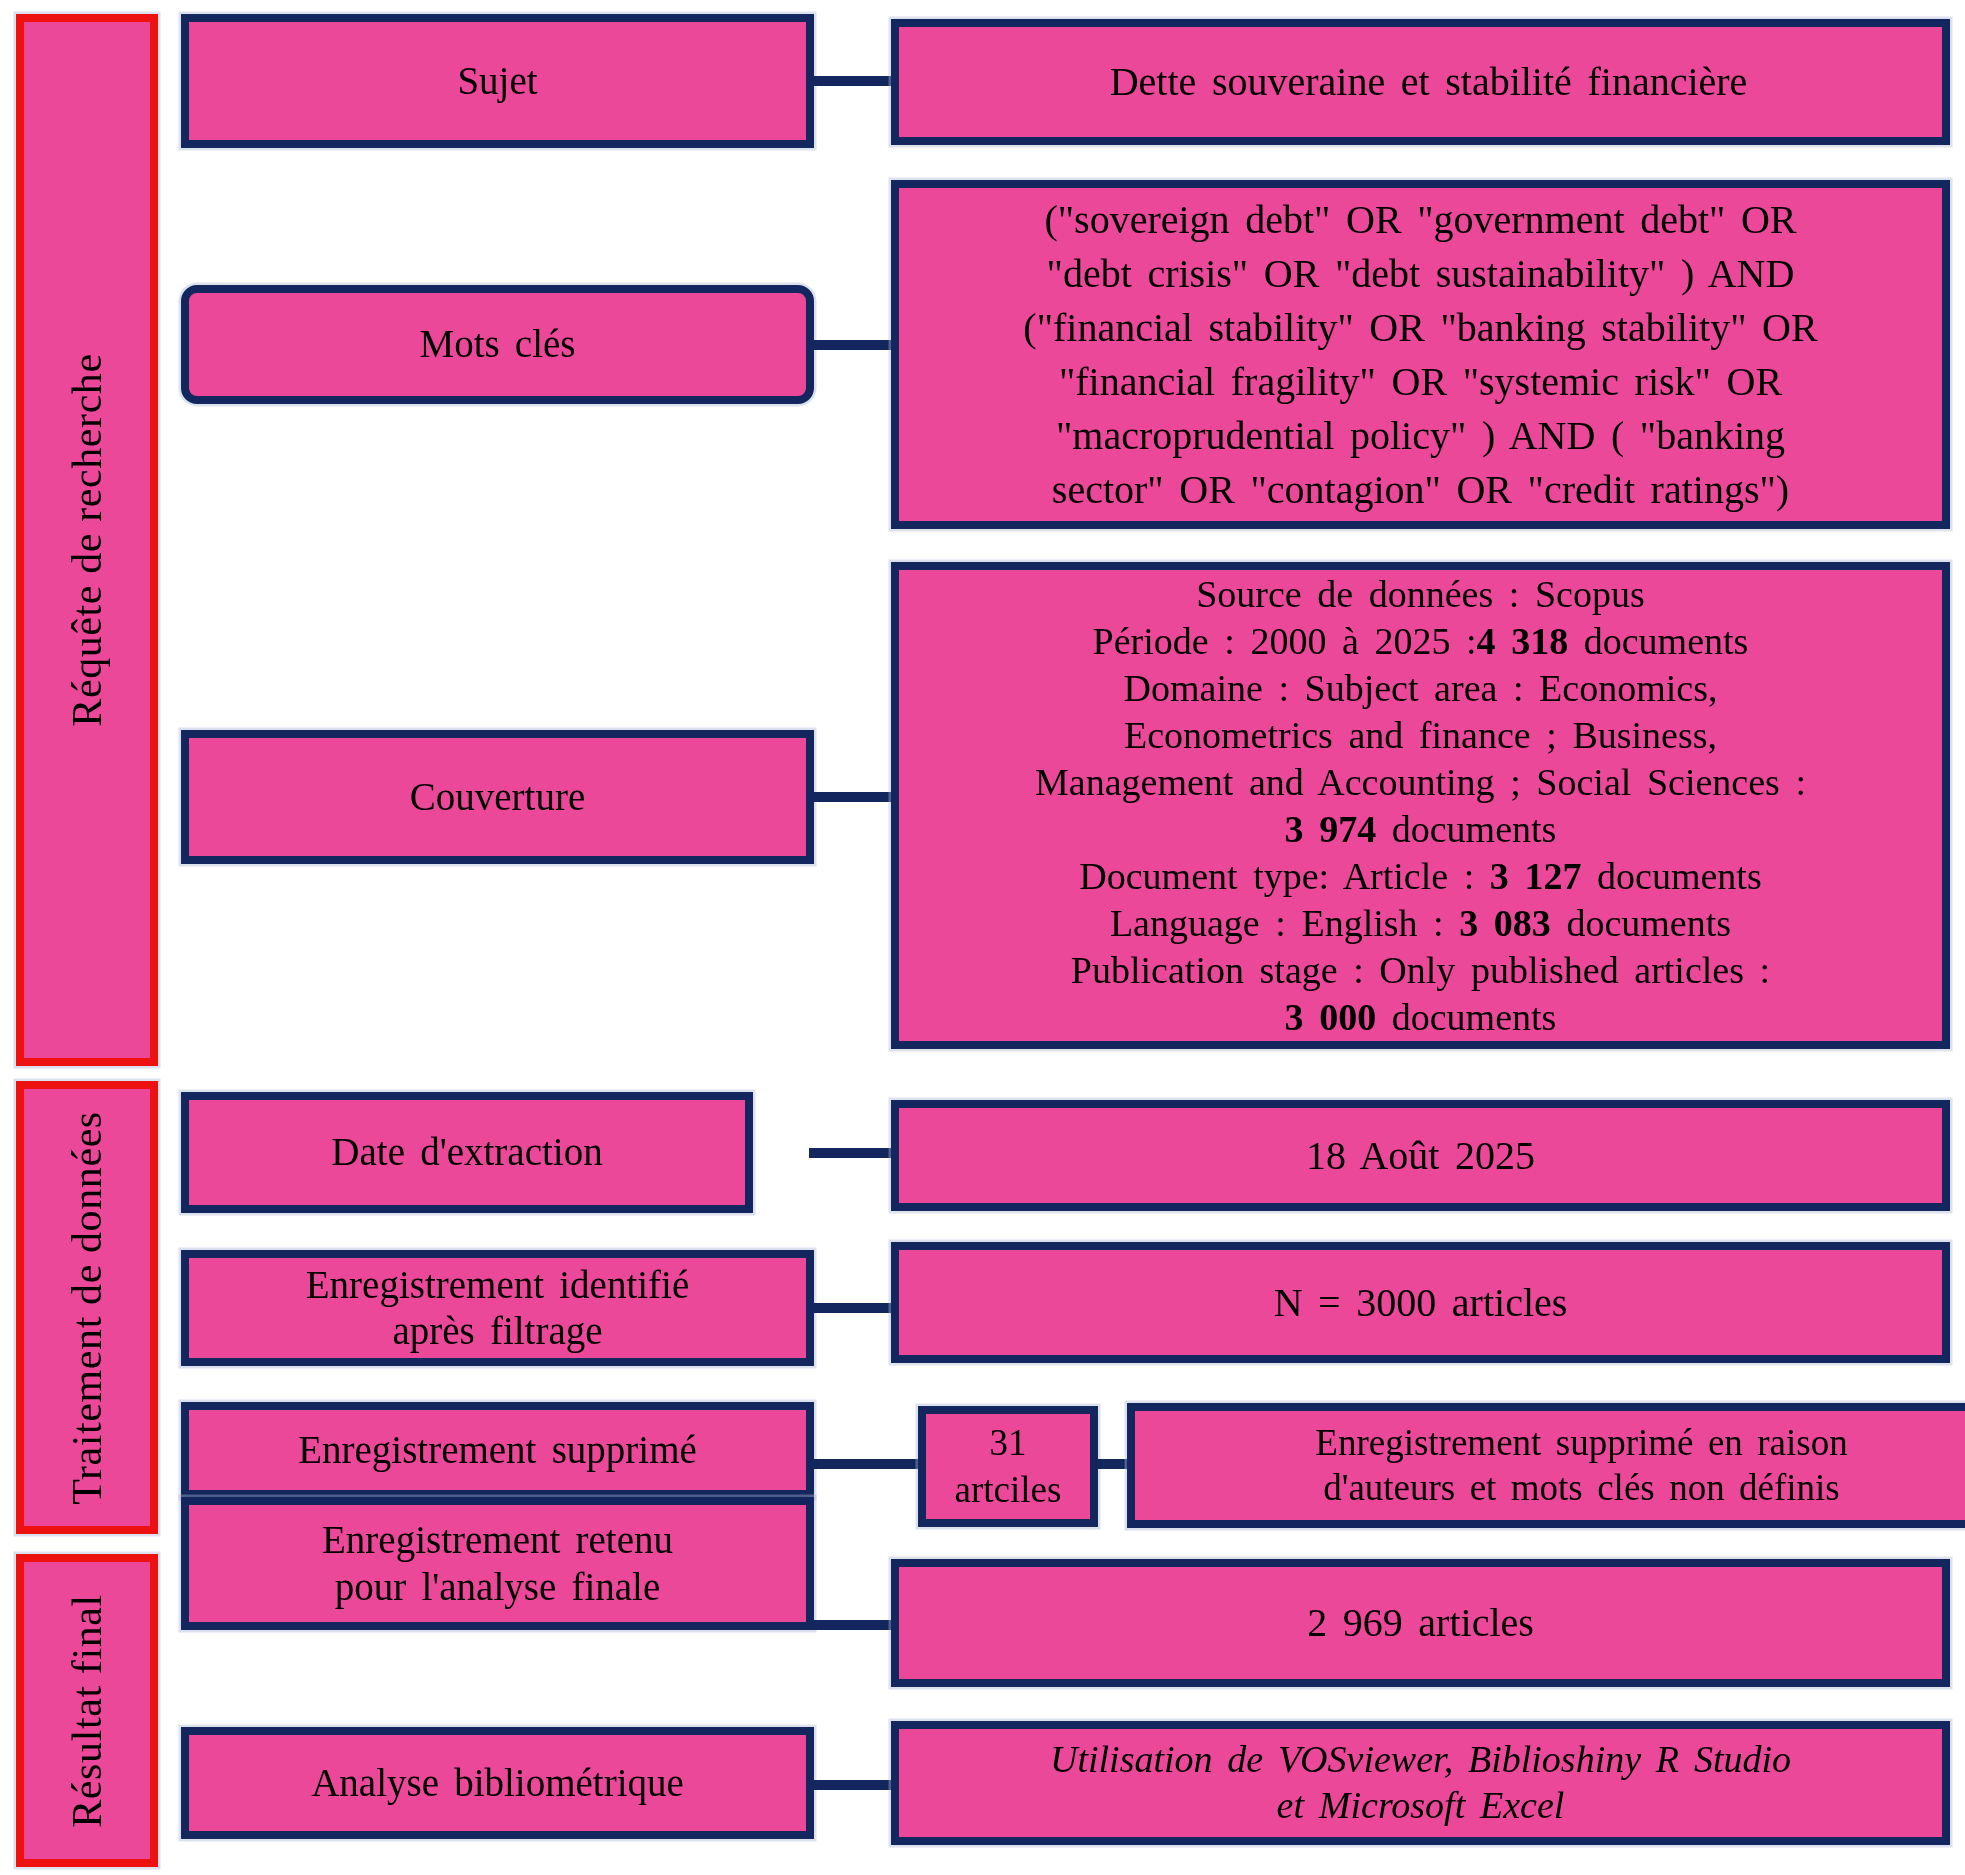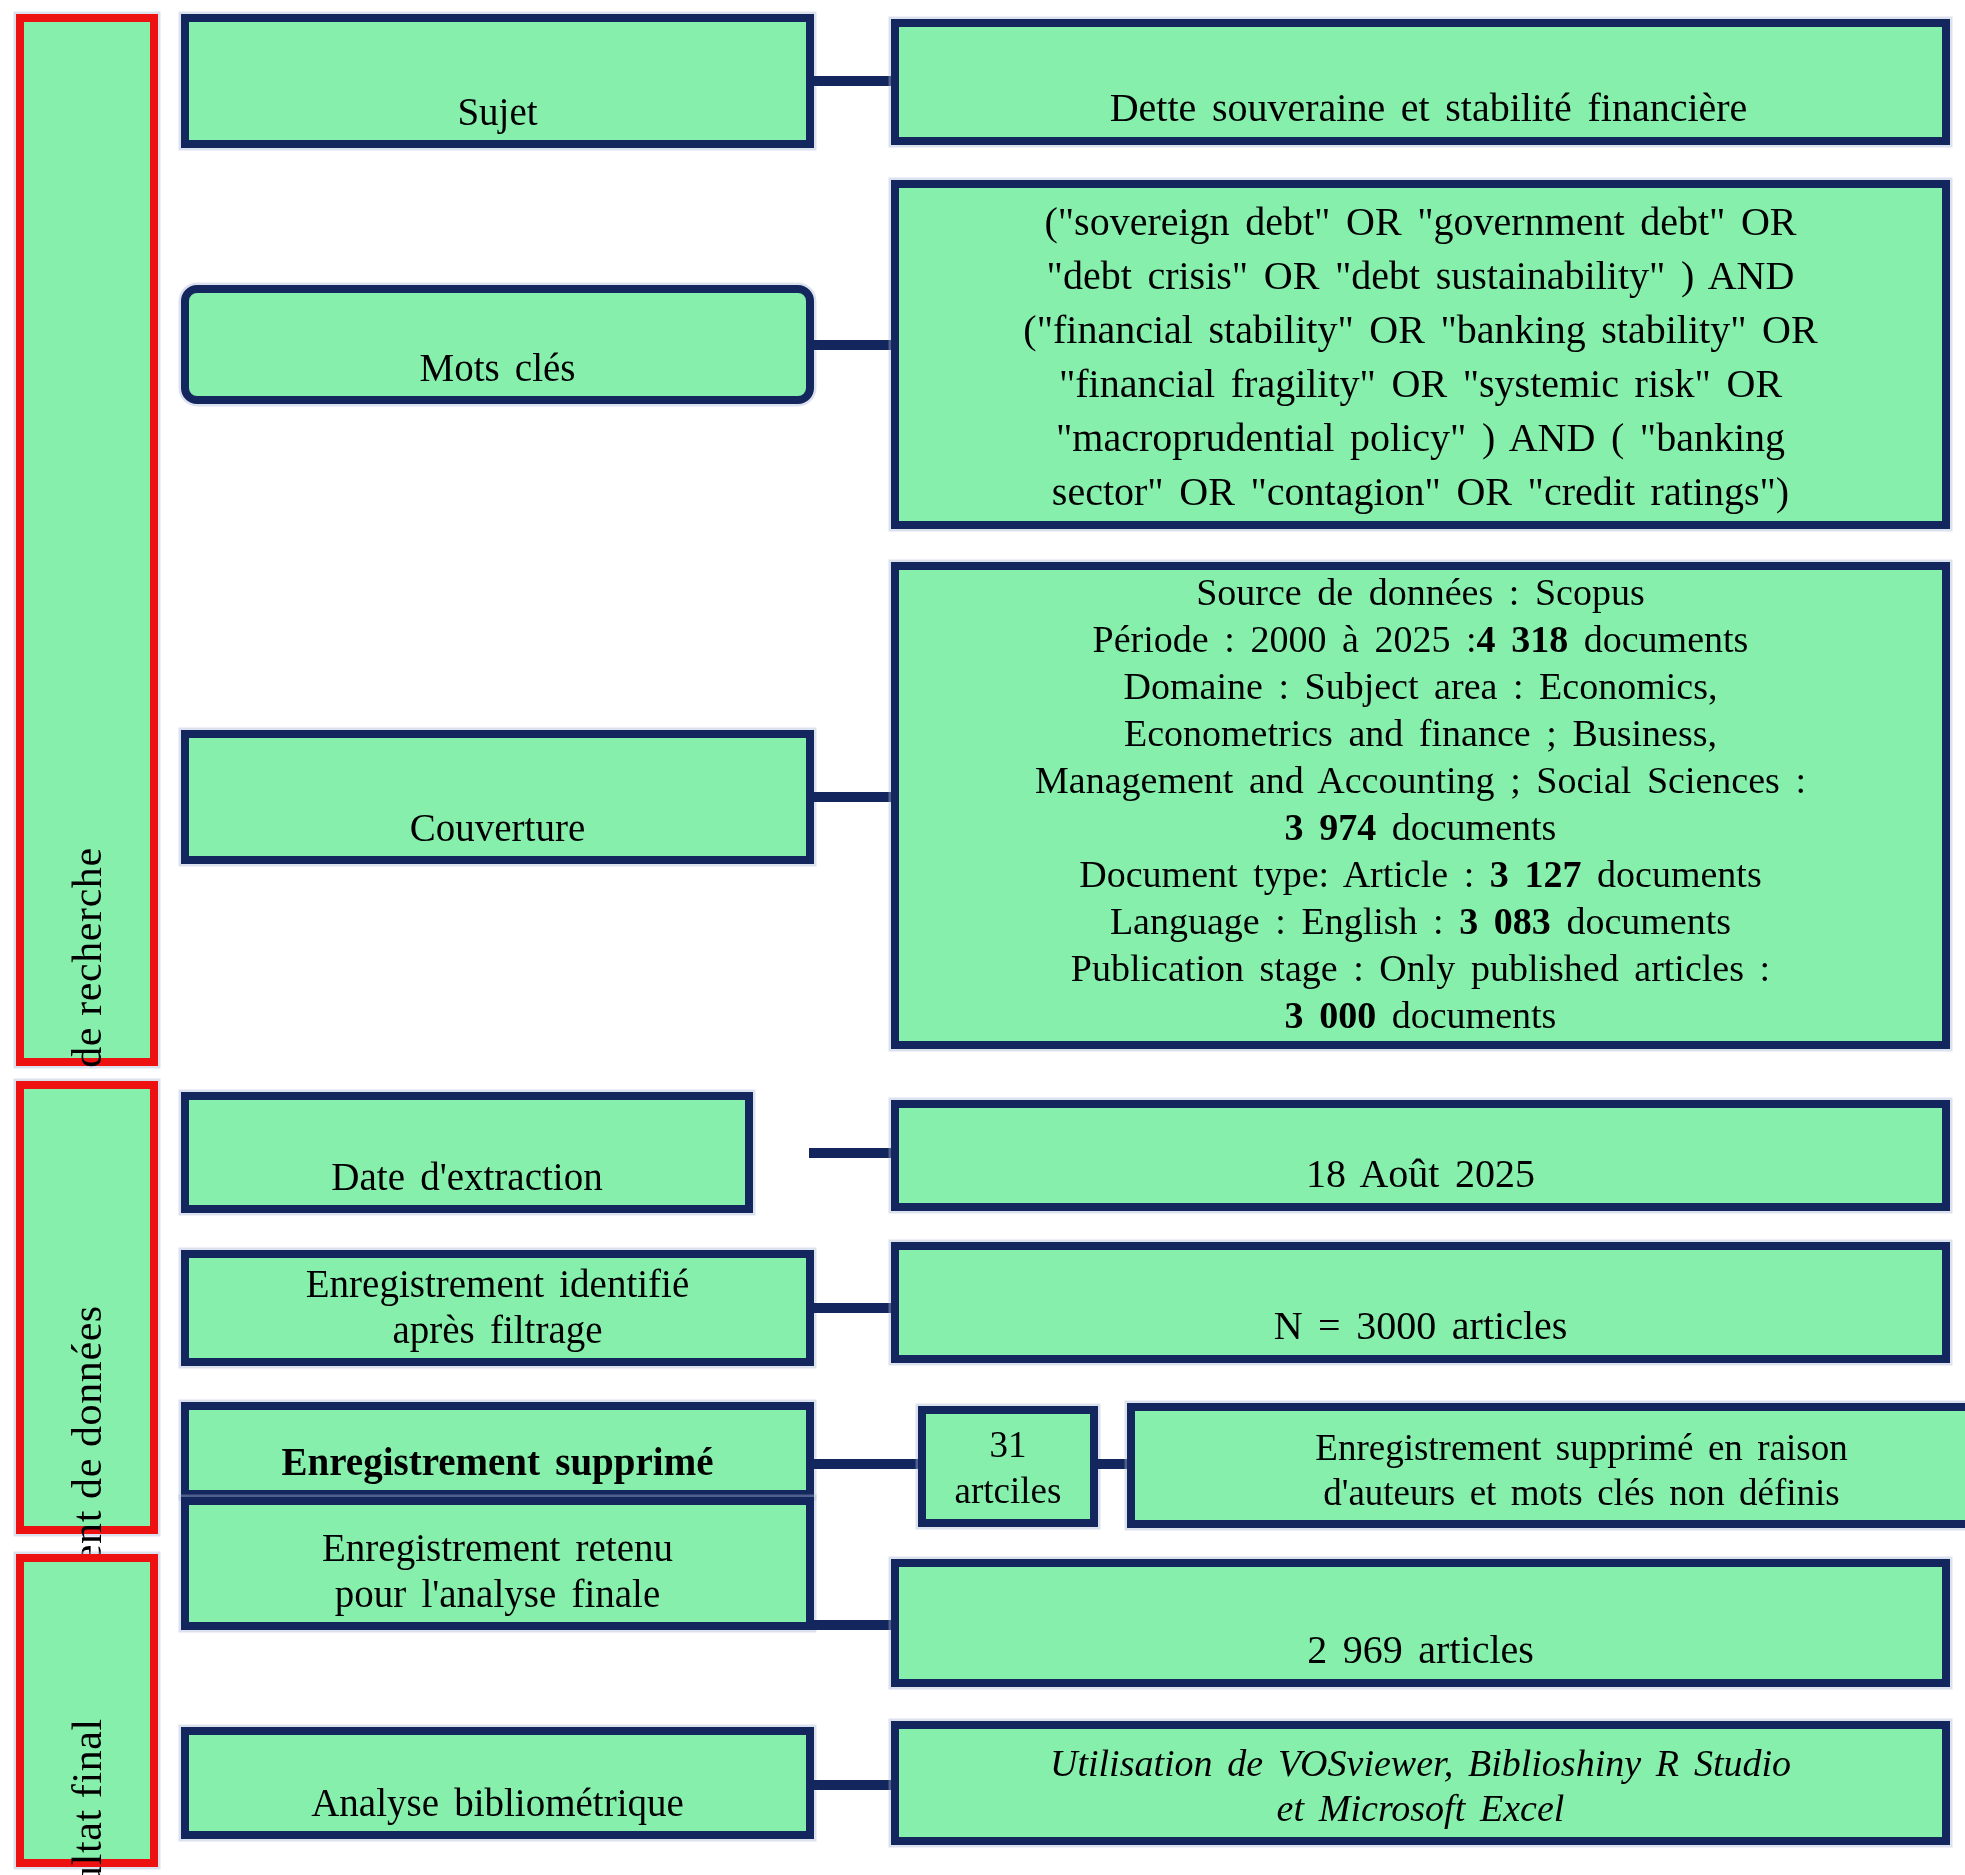--- a/index.html
+++ b/index.html
@@ -7,23 +7,23 @@
     position:relative;
     width:1965px;height:1875px;
     background:#ffffff;
     font-family:"Liberation Serif", serif;
     color:#000;
     overflow:hidden;
   }
   .box{
     position:absolute;
     box-sizing:border-box;
-    background:#86efac;
+    background:#ec4899;
     border:8.2px solid var(--navy,#14265e);
-    display:flex;align-items:flex-end;justify-content:center;
+    display:flex;align-items:center;justify-content:center;
     text-align:center;
     box-shadow:0 0 0 2.5px rgba(168,182,210,.40);
   }
   .rail{
     border-color:var(--red,#ee1111);
     border-width:8.2px;
   }
   .rail .vtext{
     transform:rotate(-90deg);
     white-space:nowrap;
@@ -102,21 +102,21 @@
 
   <div class="box" style="left:181px;top:1250px;width:633px;height:116px;">
     <div class="txt label-txt">Enregistrement identifié
 après filtrage</div>
   </div>
   <div class="connector" style="left:809px;top:1303px;width:87px;"></div>
   <div class="box" style="left:891px;top:1242px;width:1059px;height:121px;">
     <div class="txt content-txt">N = 3000 articles</div>
   </div>
 
-  <div class="box" style="left:181px;top:1402px;width:633px;height:96px;font-weight:bold;">
+  <div class="box" style="left:181px;top:1402px;width:633px;height:96px;">
     <div class="txt label-txt">Enregistrement supprimé</div>
   </div>
   <div class="connector" style="left:809px;top:1459px;width:114px;"></div>
   <div class="box" style="left:918px;top:1406px;width:180px;height:121px;">
     <div class="txt count-txt">31
 artciles</div>
   </div>
   <div class="connector" style="left:1093px;top:1459px;width:40px;"></div>
   <div class="box" style="left:1127px;top:1403px;width:909px;height:125px;">
     <div class="txt content-txt" style="font-size:37px;">Enregistrement supprimé en raison

